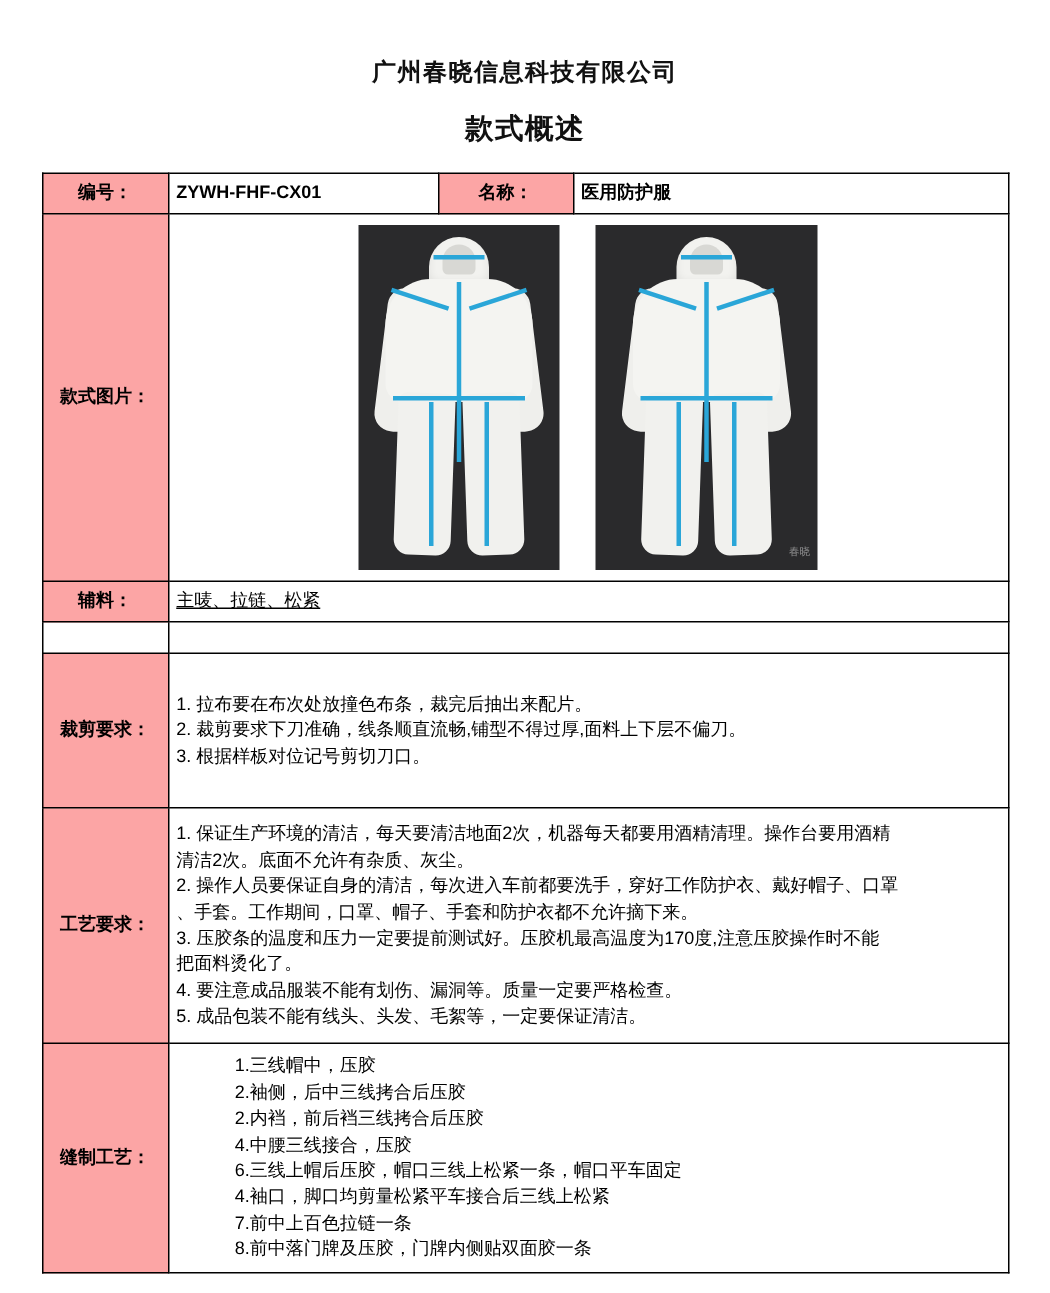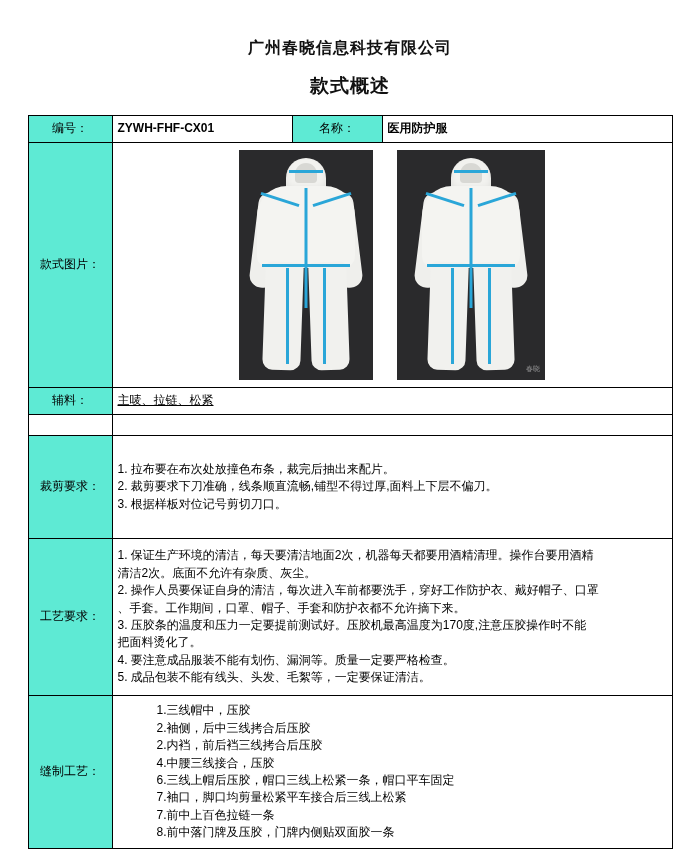--- a/index.html
+++ b/index.html
@@ -45,25 +45,25 @@
     table-layout: fixed;
   }
   table.sheet td {
     border: 1px solid #000000;
     vertical-align: middle;
     font-size: 12px;
     padding: 3px 5px;
     line-height: 1.45;
   }
   .lbl {
-    font-weight: normal;
+    font-weight: bold;
     font-size: 13px;
     text-align: center;
     white-space: nowrap;
-    background: #5eead4;
+    background: #fca5a5;
   }
   .val {
     font-size: 12px;
     text-align: left;
     padding-left: 6px;
     text-decoration: underline;
   }
   .val-bold {
     font-size: 12px;
     font-weight: bold;
@@ -338,21 +338,21 @@
       </tr>
 
       <tr>
         <td class="lbl">缝制工艺：</td>
         <td class="block-text" colspan="3" style="height:146px;padding-left:44px;">
           <div>1.三线帽中，压胶</div>
           <div>2.袖侧，后中三线拷合后压胶</div>
           <div>2.内裆，前后裆三线拷合后压胶</div>
           <div>4.中腰三线接合，压胶</div>
           <div>6.三线上帽后压胶，帽口三线上松紧一条，帽口平车固定</div>
-          <div>7.袖口，脚口均剪量松紧平车接合后三线上松紧</div>
+          <div>4.袖口，脚口均剪量松紧平车接合后三线上松紧</div>
           <div>7.前中上百色拉链一条</div>
           <div>8.前中落门牌及压胶，门牌内侧贴双面胶一条</div>
         </td>
       </tr>
     </tbody>
   </table>
 
 </div>
 
 </body></html>

